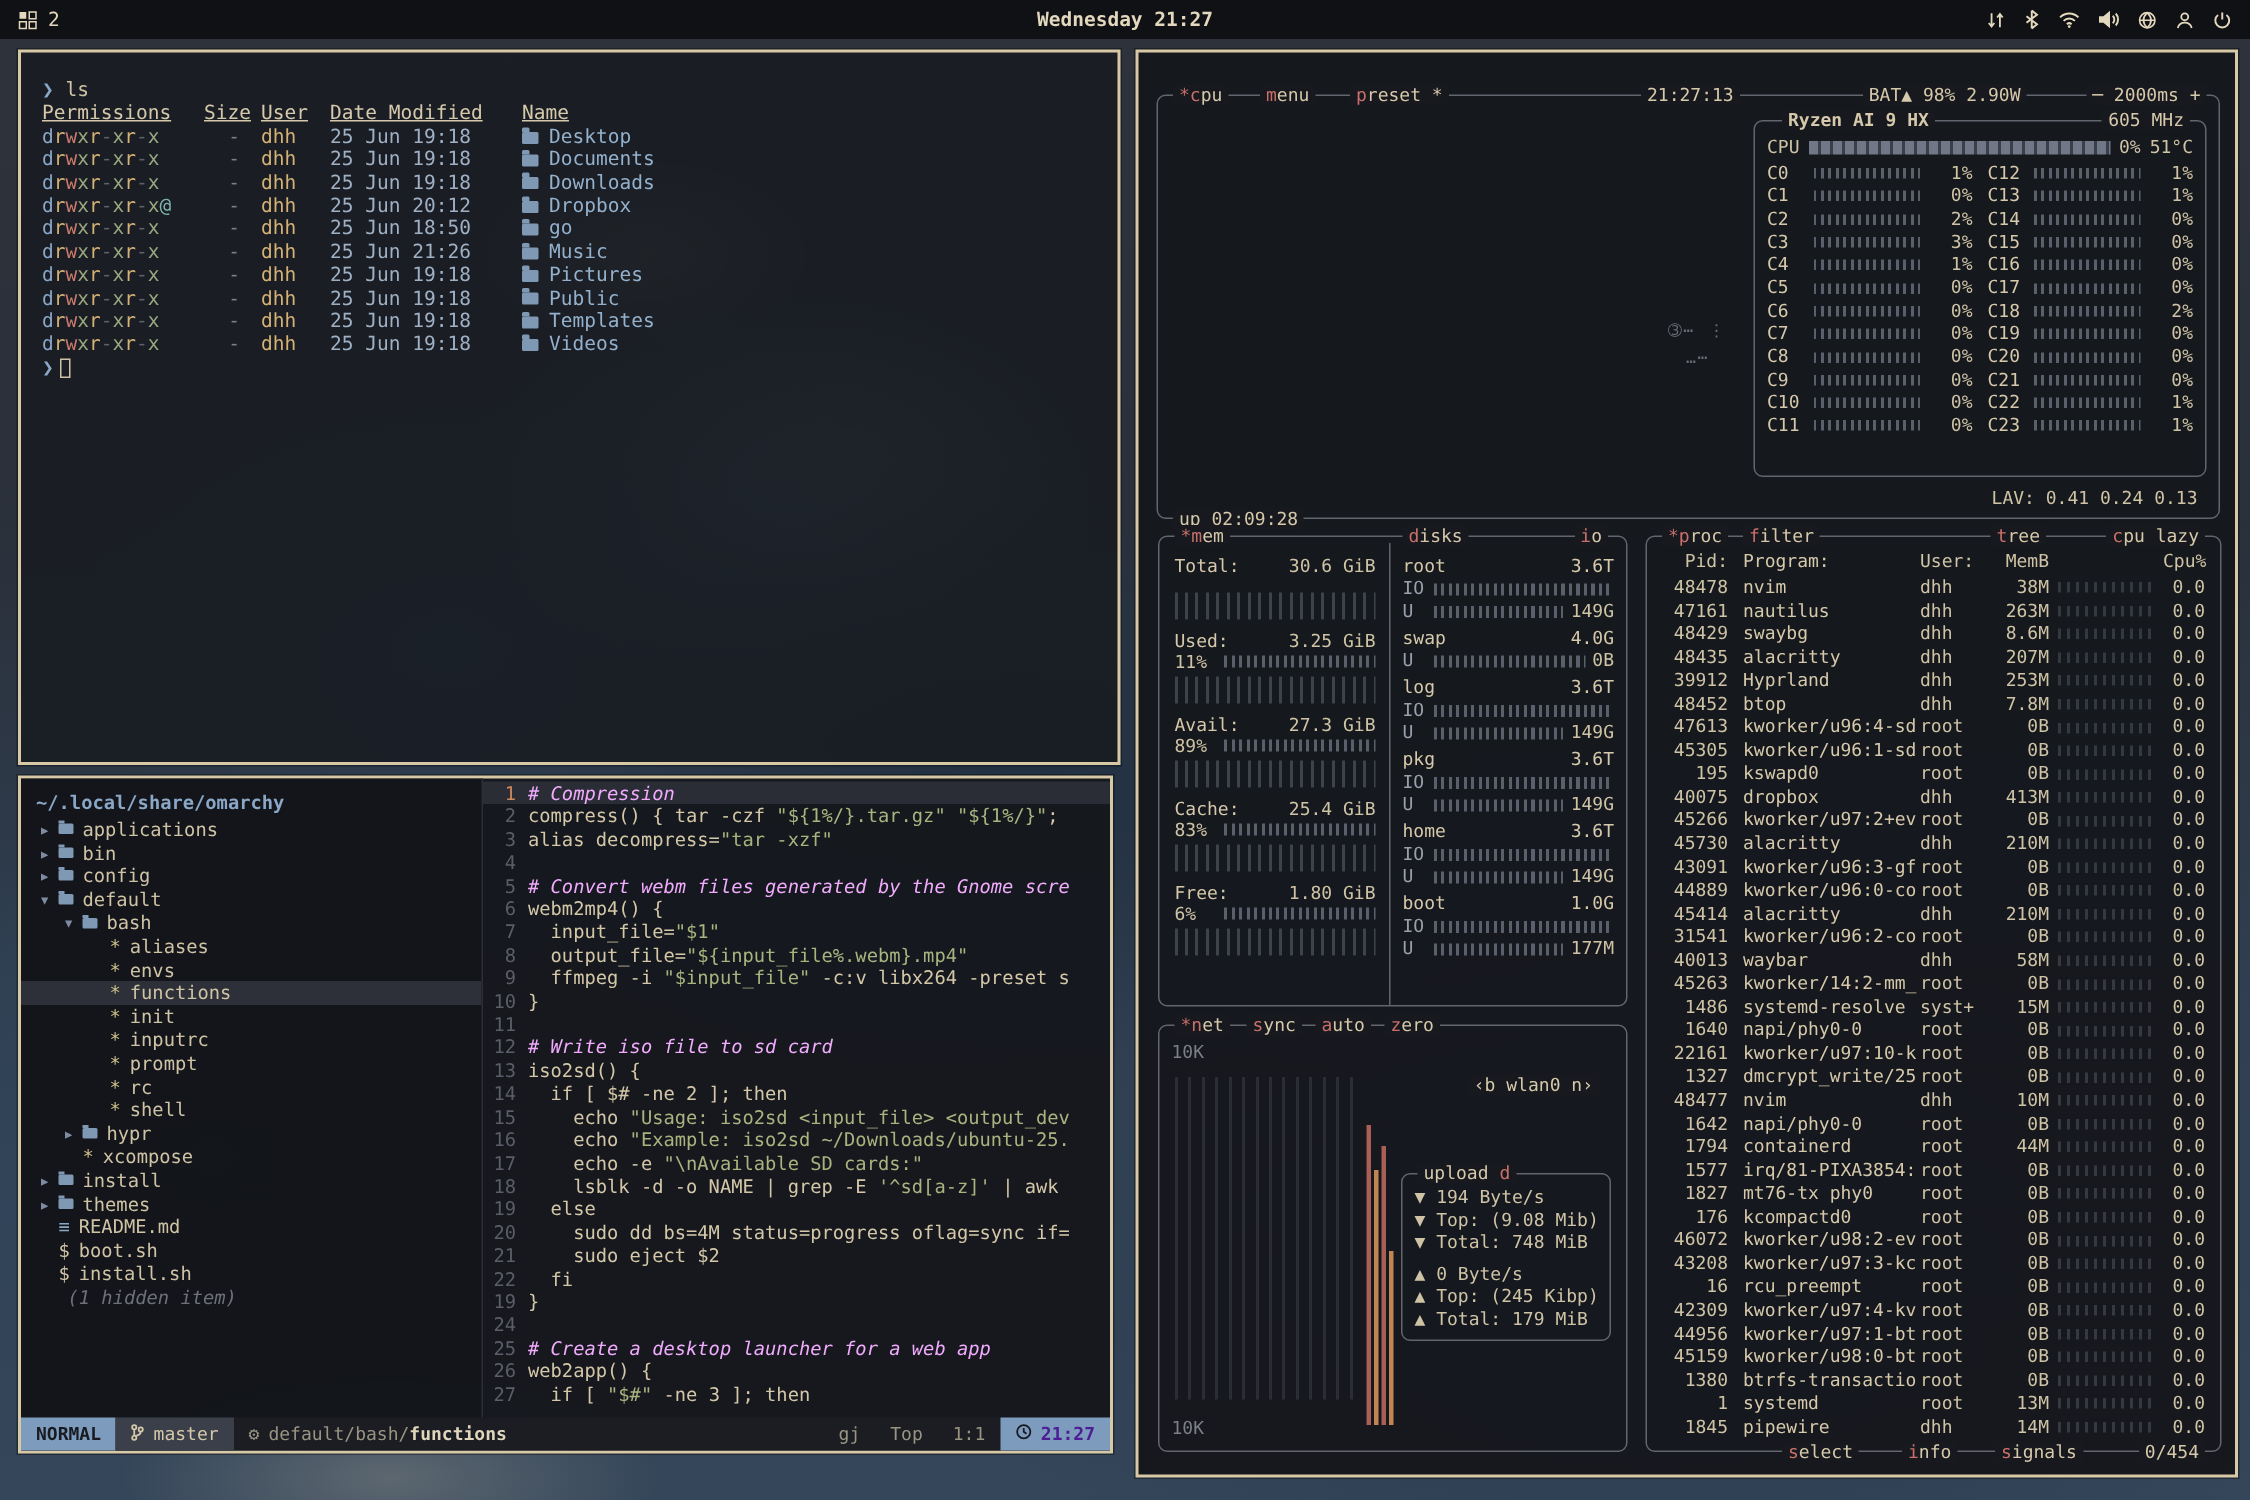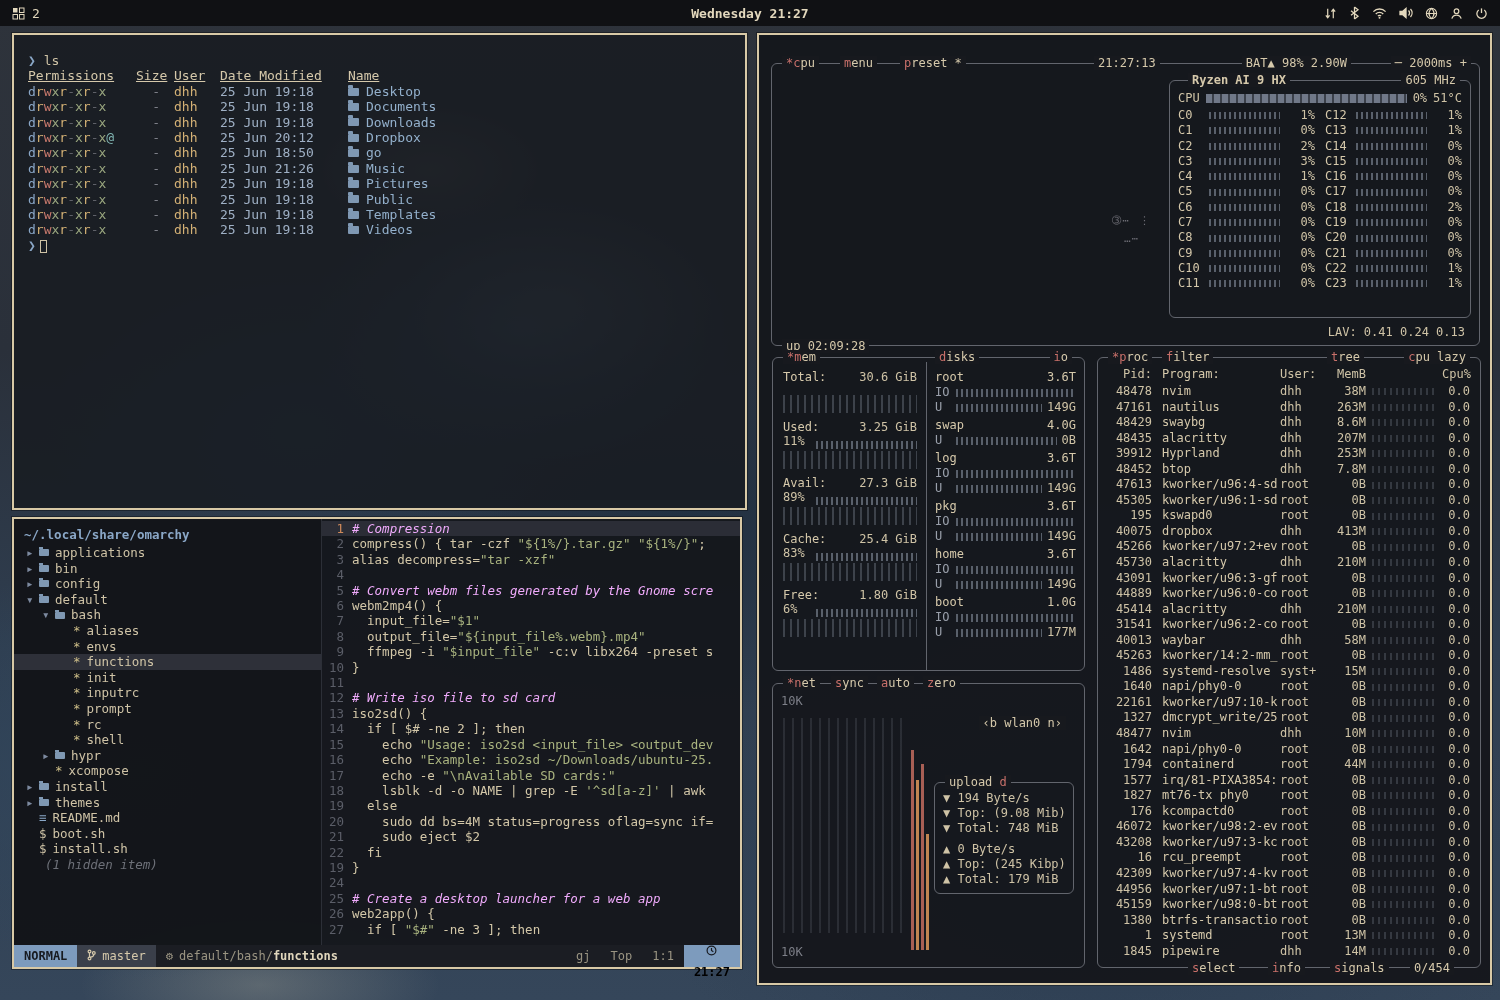--- a/index.html
+++ b/index.html
@@ -74,21 +74,21 @@
   .code-line.cursorline .lnum { color:#cf8a5b; }
   .str { color:#a9b37f; }
   .statusline { position:absolute; left:0; right:0; bottom:0; height:22px; display:flex; align-items:stretch; font-size:12px; background:#1b1d23; }
   .sl-seg { display:flex; align-items:center; padding:0 10px; gap:6px; }
   .sl-mode { background:#7d9bbd; color:#171a20; font-weight:bold; }
   .sl-branch { background:#3a3f4a; color:#d6c9ab; }
   .sl-path { color:#9a9482; flex:1; }
   .sl-path b { color:#e0d6bc; }
   .gear-glyph::before { content:"\2699"; color:#9a9482; }
   .sl-right { color:#9a9482; }
-  .sl-time { background:#7d9bbd; color:#000000; font-weight:bold;flex-direction:column; }
+  .sl-time { background:#7d9bbd; color:#4c1d95; font-weight:bold; }
 
   
   #win-btop { left:757px; top:33px; width:735px; height:952px; background:rgba(21,23,28,.96); color:#cfc3a6; font-size:12px; }
   .btop-inner { position:absolute; inset:0; }
   .bbox { position:absolute; border:1px solid #62656d; border-radius:6px; }
   .blabel { position:absolute; top:-8px; background:#17191e; padding:0 4px; line-height:14px; color:#d6c9ab; white-space:nowrap; }
   .blabel-bot { position:absolute; bottom:-8px; background:#17191e; padding:0 4px; line-height:14px; color:#d6c9ab; white-space:nowrap; }
   .hk { display:inline-block; }
   .hk::first-letter { color:#c9706a; }
   .meter { display:inline-block; height:8px; background:repeating-linear-gradient(90deg,#59606b 0 2px,transparent 2px 5px); }
@@ -103,21 +103,21 @@
   .cname { width:26px; color:#d6c9ab; }
   .core-meter { flex:1; height:7px; }
   .cpct { width:30px; text-align:right; color:#cfc3a6; }
   .lav-line { position:absolute; right:14px; bottom:6px; color:#cfc3a6; }
 
   #box-memdisk { left:13px; top:322px; width:313px; height:314px; }
   .mem-col { position:absolute; left:0; top:4px; bottom:0; width:152px; padding:8px 8px 0 10px; }
   .mem-row { margin-bottom:7px; line-height:14.5px; }
   .mem-head { display:flex; justify-content:space-between; }
   .mem-head .mlabel { color:#d6c9ab; }
-  .mem-pct-row { display:flex; align-items:flex-end; gap:5px; }
+  .mem-pct-row { display:flex; align-items:center; gap:5px; }
   .mem-pct-row .pct { width:28px; color:#cfc3a6; }
   .mem-meter { flex:1; }
   .nometer .mem-pct-row { visibility:hidden; }
   .memgraph { height:18px; margin:2px 0 0; background:repeating-linear-gradient(90deg,rgba(110,118,130,.45) 0 2px,transparent 2px 7px); }
   .disk-col { position:absolute; left:153px; right:0; top:4px; bottom:0; border-left:1px solid #62656d; padding:8px 8px 0 8px; }
   .disk { margin-bottom:3px; line-height:15px; }
   .disk-head { display:flex; justify-content:space-between; color:#d6c9ab; }
   .disk-sub { display:flex; align-items:center; gap:5px; }
   .dlabel { width:16px; color:#9aa0ab; }
   .disk-sub .meter { flex:1; }
@@ -1361,18 +1361,18 @@
               <span class="c-prog">pipewire</span>
               <span class="c-user">dhh</span>
               <span class="c-mem">14M</span>
               <span class="c-g"></span>
               <span class="c-cpu">0.0</span>
             </div>
           </div>
         <span class="blabel-bot hk" style="left:90px;">select</span>
         <span class="blabel-bot hk" style="left:170px;">info</span>
         <span class="blabel-bot hk" style="left:232px;">signals</span>
-        <span class="blabel-bot" style="right:26px;">0/454</span>
+        <span class="blabel-bot" style="right:10px;">0/454</span>
       </div>
 
     </div>
   </div>
 </div>
 
 </body></html>

